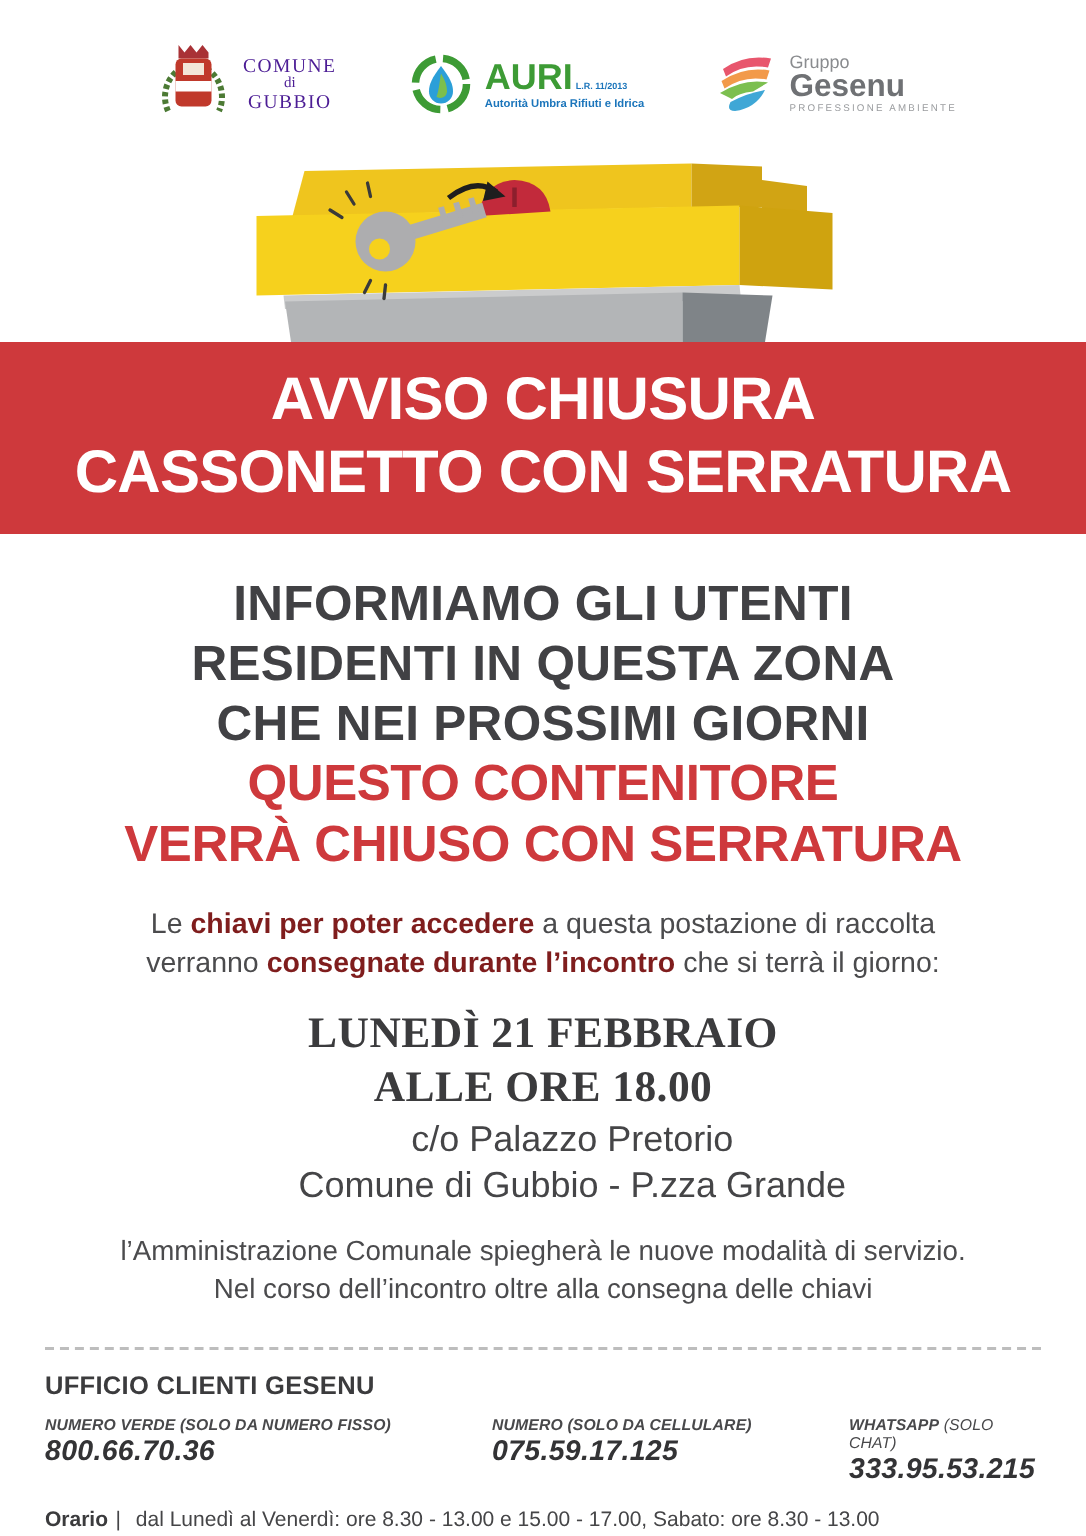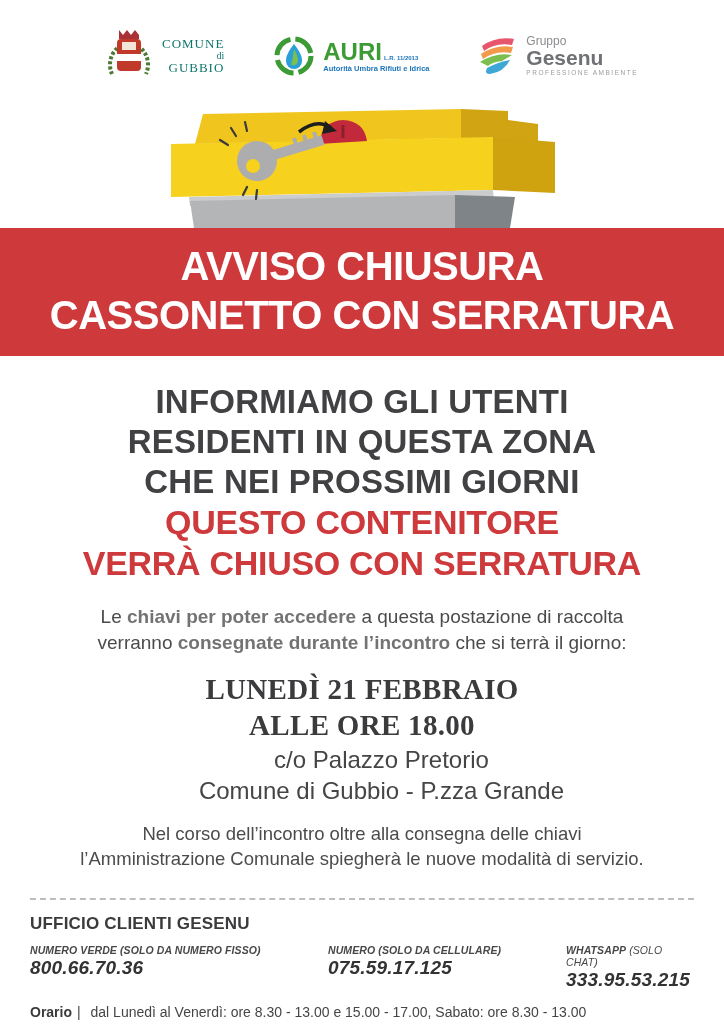--- a/index.html
+++ b/index.html
@@ -2,21 +2,21 @@
 <html><head>
 <meta charset="utf-8">
 <style>
   html,body{margin:0;padding:0;background:#ffffff;}
   body{font-family:"Liberation Sans",sans-serif;color:#3e3e40;}
   .page{position:relative;width:724px;height:1024px;margin:0 auto;background:#ffffff;overflow:hidden;}
 
   
   .logo-row{display:flex;justify-content:space-between;align-items:center;padding:26px 86px 0 104px;}
   .logo{display:flex;align-items:center;gap:8px;}
-  .comune-text{font-family:"Liberation Serif",serif;color:#0f766e;font-size:13px;line-height:1.05;text-align:right;letter-spacing:1px;}
+  .comune-text{font-family:"Liberation Serif",serif;color:#4c1d95;font-size:13px;line-height:1.05;text-align:center;letter-spacing:1px;}
   .comune-text .small{font-size:10px;letter-spacing:0;}
   .auri-text{line-height:1;}
   .auri-name{color:#3d9b35;font-weight:700;font-size:24px;letter-spacing:0;}
   .auri-law{color:#1b75bb;font-size:6px;font-weight:700;margin-left:2px;}
   .auri-sub{color:#1b75bb;font-size:7.5px;font-weight:700;margin-top:1px;}
   .gesenu-text{line-height:1.05;text-align:left;color:#77797c;}
   .gesenu-group{font-size:12px;color:#8a8c8f;}
   .gesenu-name{font-size:21px;font-weight:700;color:#6f7174;}
   .gesenu-tag{font-size:6.5px;letter-spacing:1.5px;color:#9a9c9f;margin-top:1px;}
 
@@ -27,21 +27,21 @@
   .banner{background:#ce393c;color:#ffffff;text-align:center;padding:14px 10px 16px;margin-top:0;}
   .banner div{font-size:40px;font-weight:700;letter-spacing:-0.5px;line-height:1.22;}
 
   
   .dark-lines{margin-top:26px;text-align:center;}
   .dark-lines div{font-size:33px;font-weight:700;color:#414144;line-height:1.22;letter-spacing:0.2px;}
   .red-lines{text-align:center;}
   .red-lines div{font-size:34px;font-weight:700;color:#ce393c;line-height:1.2;letter-spacing:-0.3px;}
 
   .keys-par{max-width:566px;margin:20px auto 0;text-align:center;font-size:19px;color:#4b4b4d;line-height:1.35;}
-  .keys-par b{color:#737373;}
+  .keys-par b{color:#7f1d1d;}
 
   .event{margin-top:16px;text-align:center;}
   .event .big{font-size:29px;font-weight:700;letter-spacing:0.3px;color:#3b3b3d;line-height:1.25;font-family:Liberation Serif, serif;}
   .event .reg{font-size:24px;color:#454547;line-height:1.3;padding-left:39px;}
 
   .note-par{margin-top:16px;text-align:center;font-size:18.5px;color:#4b4b4d;line-height:1.35;}
   .note-par span{display:block;}
 
   
   .divider{border:none;border-top:2px dashed #bdbdbd;width:664px;margin:26px auto 0;}
@@ -166,22 +166,22 @@
   <p class="keys-par"><span>Le </span><b>chiavi per poter accedere</b><span> a questa postazione di raccolta verranno </span><b>consegnate durante l’incontro</b><span> che si terrà il giorno:</span></p>
 
   <div class="event">
     <div class="big">LUNEDÌ 21 FEBBRAIO</div>
     <div class="big">ALLE ORE 18.00</div>
     <div class="reg">c/o Palazzo Pretorio</div>
     <div class="reg">Comune di Gubbio - P.zza Grande</div>
   </div>
 
   <p class="note-par">
+    <span>l’Amministrazione Comunale spiegherà le nuove modalità di servizio.</span>
     <span>Nel corso dell’incontro oltre alla consegna delle chiavi</span>
-    <span>l’Amministrazione Comunale spiegherà le nuove modalità di servizio.</span>
   </p>
 
   <hr class="divider">
 
   <div class="footer">
     <div class="footer-title">UFFICIO CLIENTI GESENU</div>
 
     <div class="contacts">
       <div class="contact">
         <div class="c-label"><b>NUMERO VERDE (SOLO DA NUMERO FISSO)</b><span></span></div>

